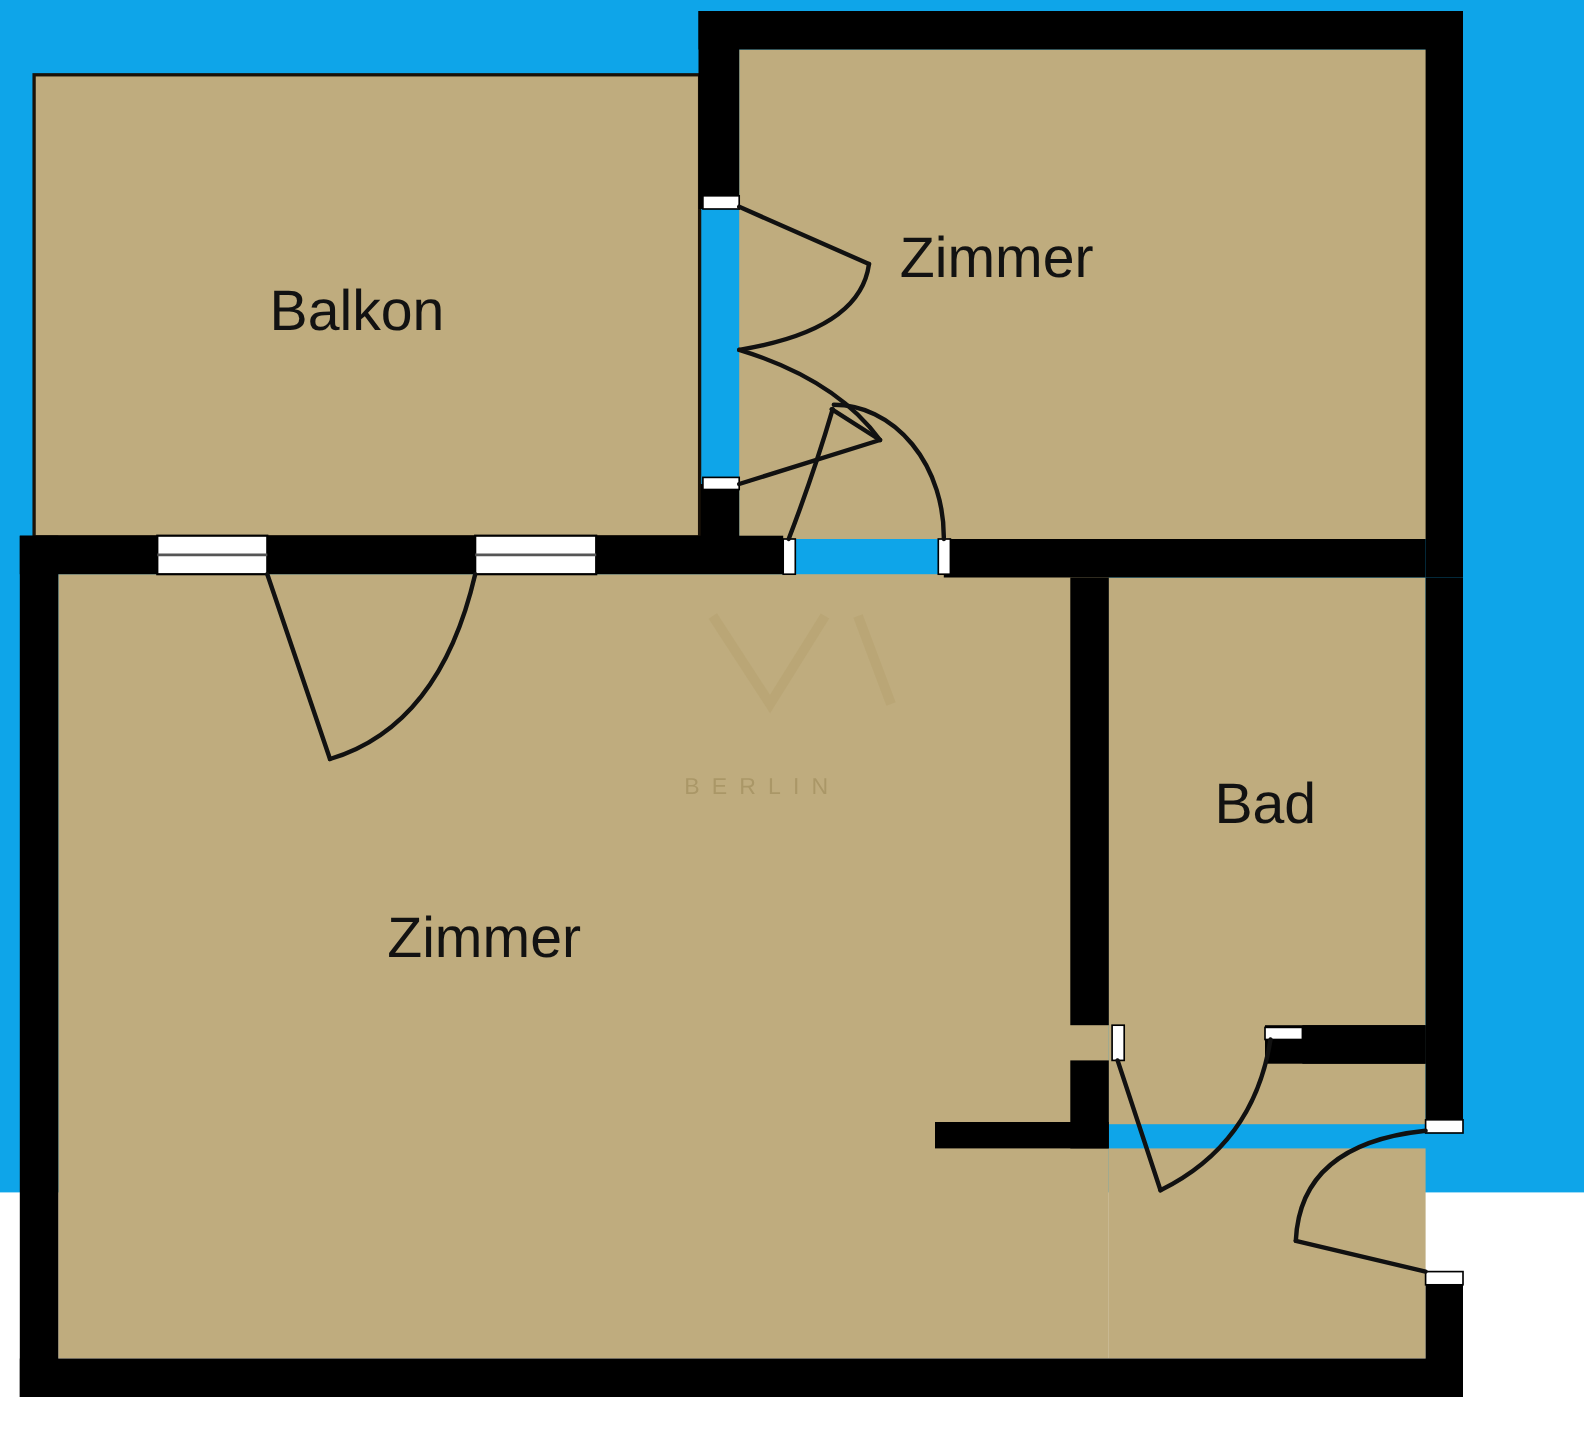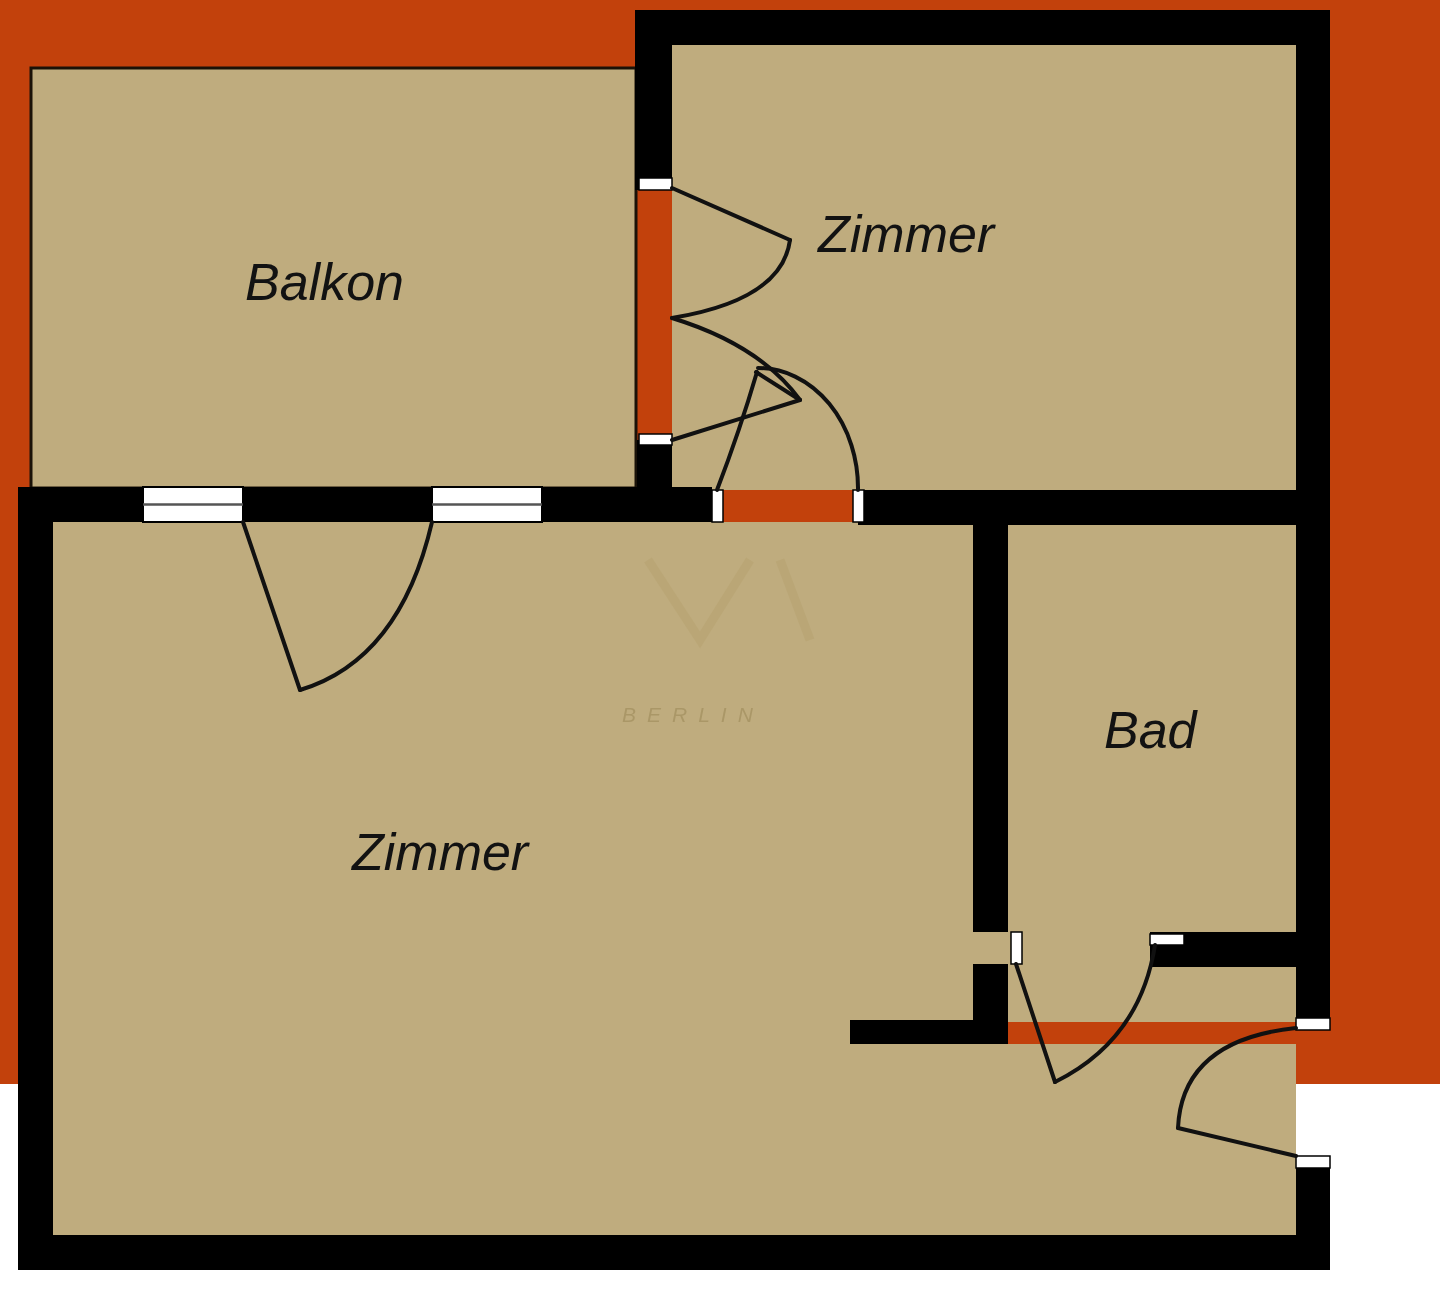--- a/index.html
+++ b/index.html
@@ -10,22 +10,21 @@
   body {
     width: 1440px;
     height: 1304px;
     font-family: "Liberation Sans", sans-serif;
     overflow: hidden;
   }
   #floorplan-root {
     position: relative;
     width: 1440px;
     height: 1084px;
-    background: #c2410c;
-    font-style: italic;
+    background: #0ea5e9;
   }
   #floorplan-svg {
     position: absolute;
     left: 0;
     top: 0;
     width: 1440px;
     height: 1304px;
     display: block;
   }
   .room-label {

